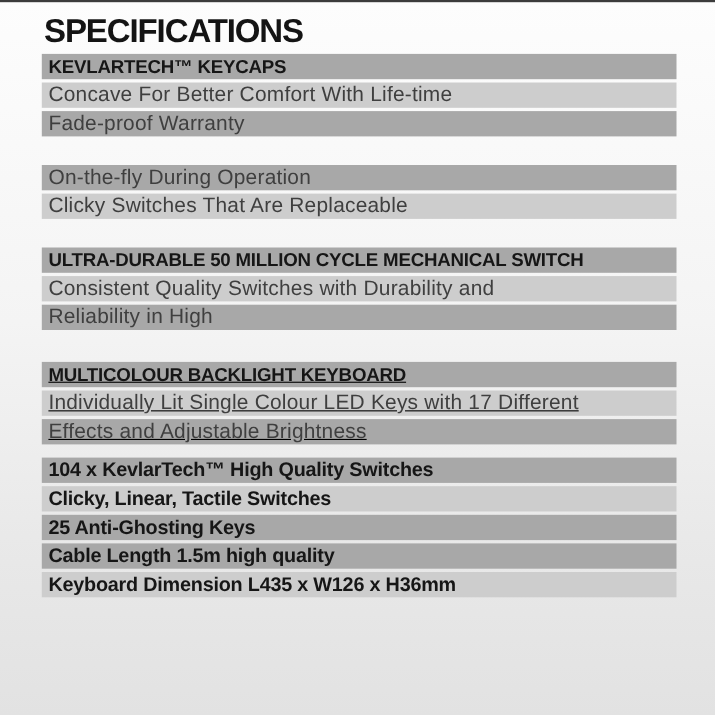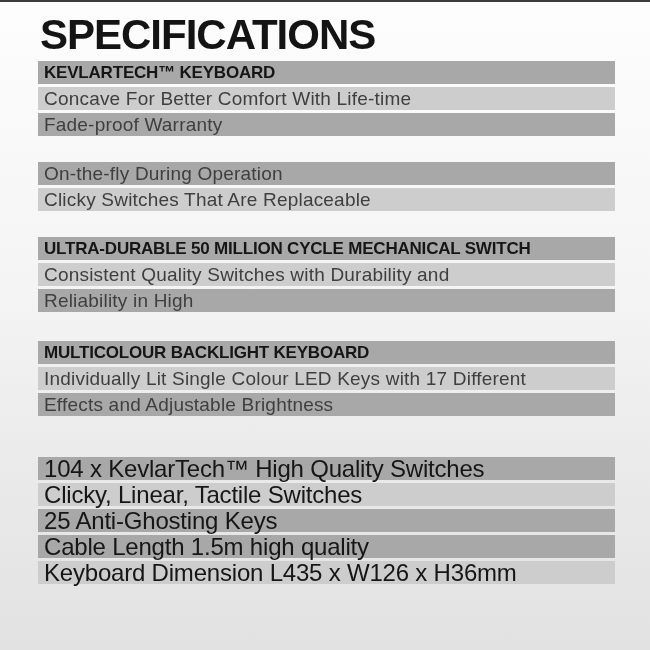--- a/index.html
+++ b/index.html
@@ -19,32 +19,32 @@
     top: 0; left: 0;
     width: 100%;
     height: 2px;
     background: #3c3c3c;
   }
   .content {
     padding: 14px 35px 0 38px;
   }
   .title {
     margin: 0 0 5px 2px;
-    font-size: 42px;
+    font-size: 30px;
     font-weight: 900;
     letter-spacing: -1px;
     color: #141414;
     line-height: 1.0;
     font-family: "Liberation Sans", sans-serif;
   }
   section {
     margin: 0 0 26px 0;
   }
   section.sec3 { margin-bottom: 29px; }
-  section.sec4 { margin-bottom: 41px; }
+  section.sec4 { margin-bottom: 12px; text-decoration: underline; }
   section.speclist { margin-bottom: 0; }
   .row {
     width: 577px;
     height: 23px;
     line-height: 23px;
     padding-left: 6px;
     box-sizing: border-box;
     margin-bottom: 3px;
     white-space: nowrap;
     overflow: visible;
@@ -57,37 +57,37 @@
     letter-spacing: -0.2px;
     color: var(--header-text, #161616);
   }
   .body-row {
     font-size: 19px;
     font-weight: 400;
     color: var(--body-text, #3f3f3f);
     letter-spacing: 0.2px;
   }
   .list-row {
-    font-size: 24px;
-    font-weight: 400;
+    font-size: 18px;
+    font-weight: 700;
     color: var(--header-text, #161616);
     letter-spacing: -0.2px;
   }
 </style>
 </head>
 <body>
 
 <div class="top-line" style="background: rgb(60, 60, 60);"></div>
 
 <div class="content">
 
   <h1 class="title">SPECIFICATIONS</h1>
 
   <section class="sec1">
-    <div class="row header-row bar-medium">KEVLARTECH™ KEYBOARD</div>
+    <div class="row header-row bar-medium">KEVLARTECH™ KEYCAPS</div>
     <div class="row body-row bar-light">Concave For Better Comfort With Life-time</div>
     <div class="row body-row bar-medium">Fade-proof Warranty</div>
   </section>
 
   <section class="sec2">
     <div class="row body-row bar-medium">On-the-fly During Operation</div>
     <div class="row body-row bar-light">Clicky Switches That Are Replaceable</div>
   </section>
 
   <section class="sec3">

